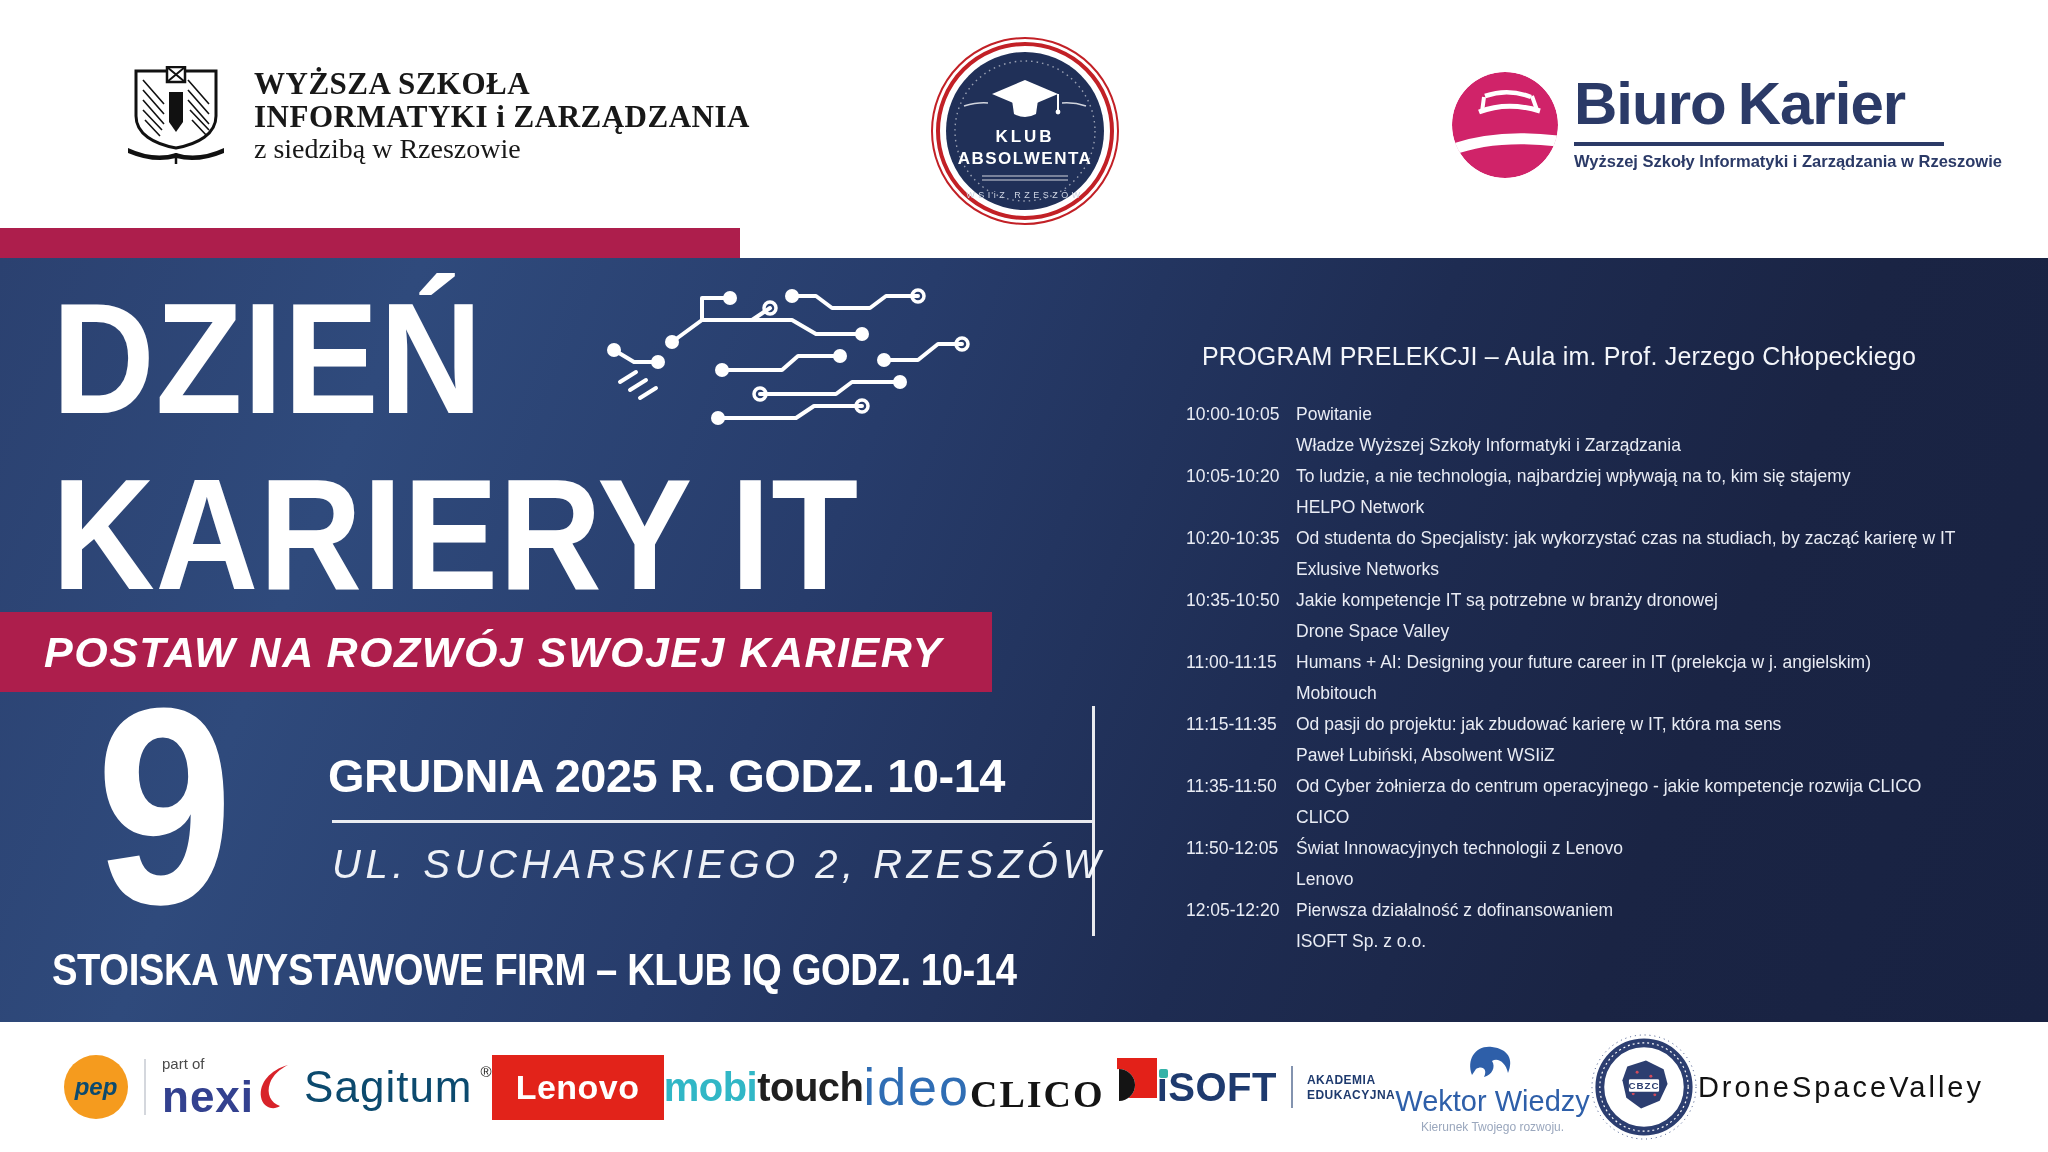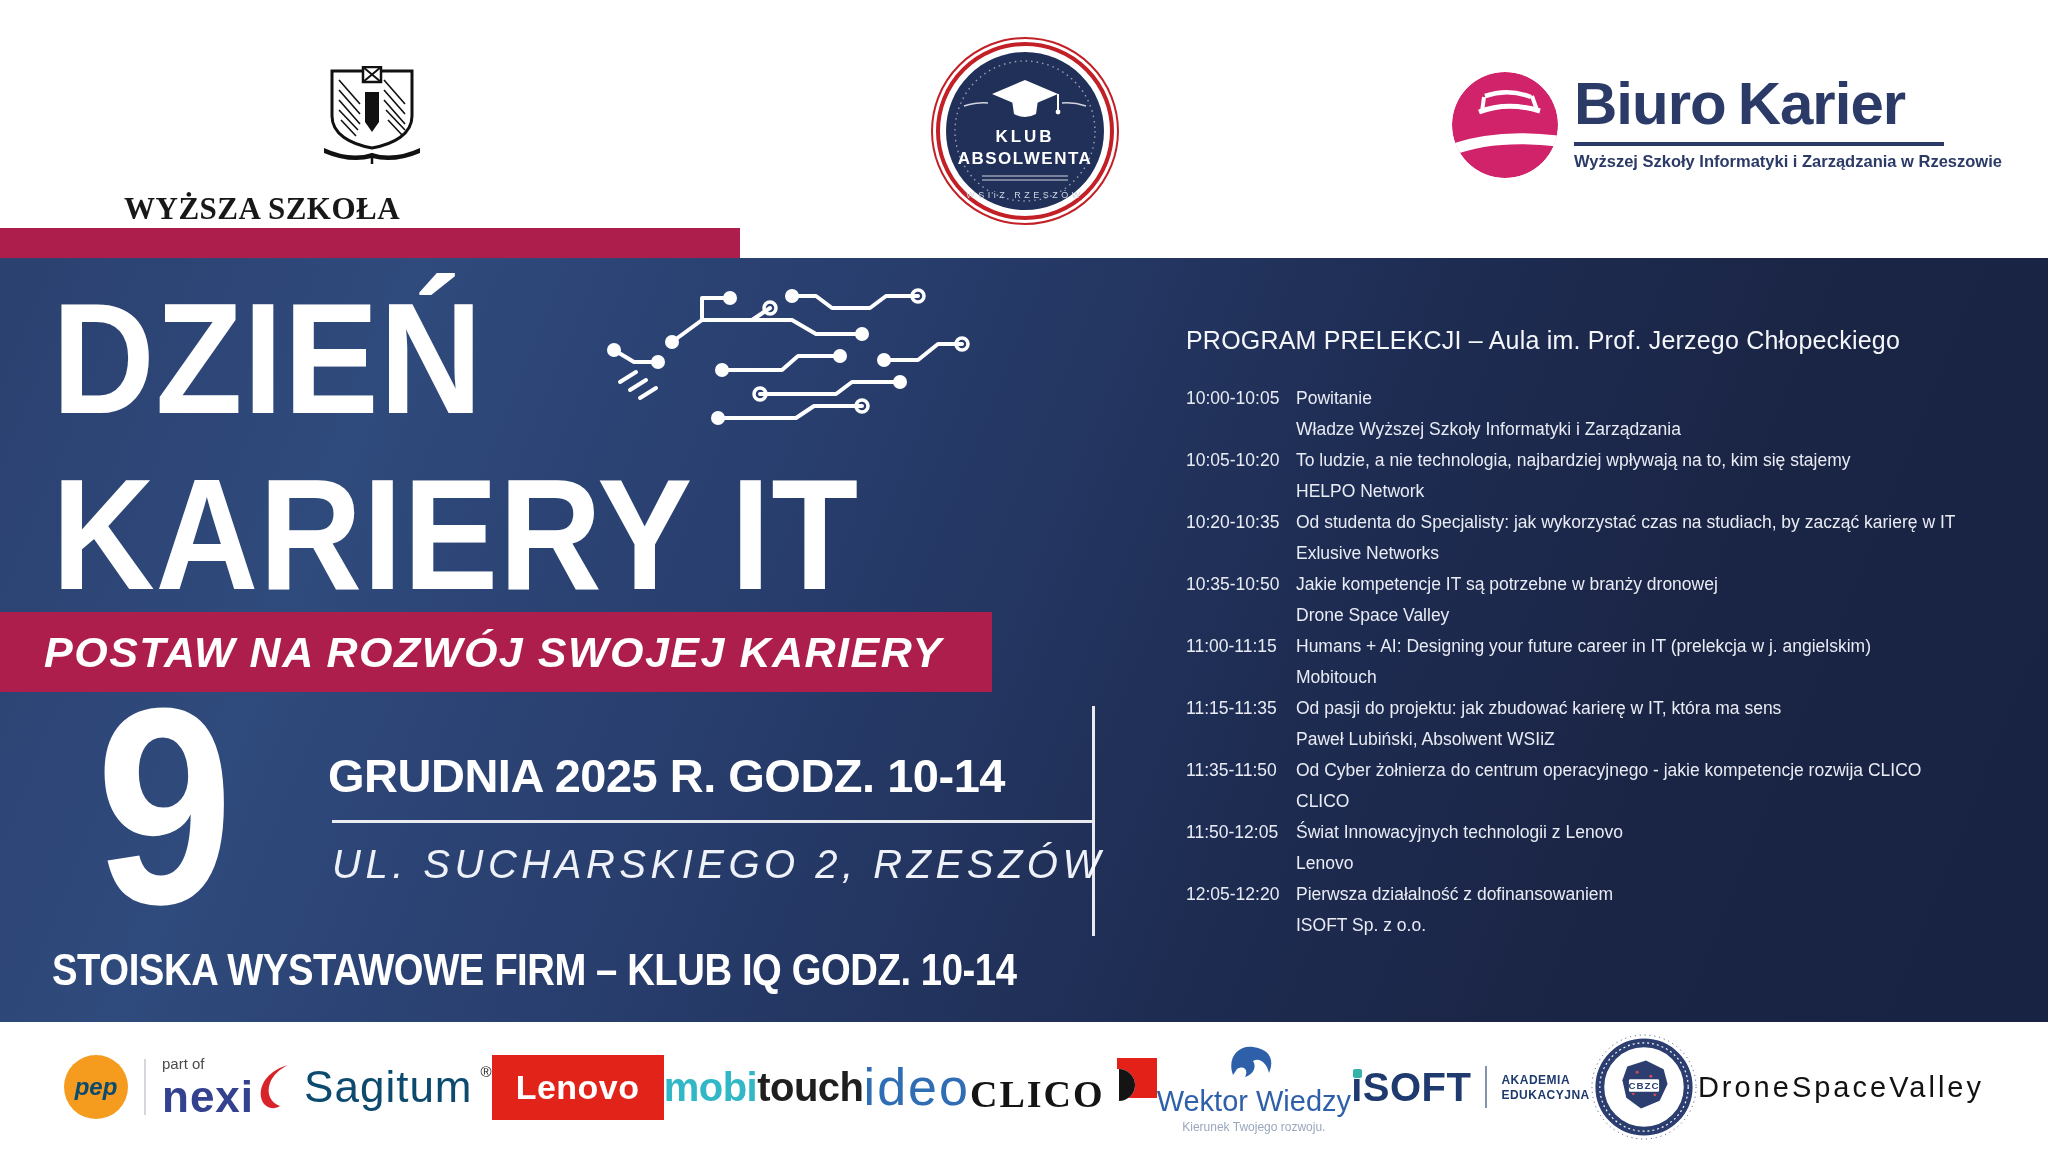--- a/index.html
+++ b/index.html
@@ -3,21 +3,21 @@
 <meta charset="utf-8">
 <style>
   html,body{margin:0;padding:0;}
   body{width:2048px;height:1152px;overflow:hidden;background:#fff;
        font-family:"Liberation Sans",sans-serif;-webkit-font-smoothing:antialiased;}
   .poster{position:relative;width:2048px;height:1152px;background:#fff;}
 
   
   .top{position:absolute;left:0;top:0;width:2048px;height:258px;background:#fff;}
   .crimson-bar{position:absolute;left:0;bottom:0;width:740px;height:30px;background:#ad1e4c;}
-  .uni{position:absolute;left:124px;top:66px;display:flex;align-items:center;gap:26px;flex-direction:column;}
+  .uni{position:absolute;left:124px;top:66px;display:flex;align-items:center;gap:26px;}
   .uni-text{display:flex;flex-direction:column;color:#181818;}
   .uni-l1,.uni-l2{font-family:"Liberation Serif",serif;font-weight:700;font-size:31px;line-height:33px;letter-spacing:.5px;}
   .uni-l3{font-family:"Liberation Serif",serif;font-weight:400;font-size:28px;line-height:32px;}
 
   .badge{position:absolute;left:930px;top:36px;width:190px;height:190px;}
 
   .biuro{position:absolute;left:1452px;top:72px;display:flex;gap:16px;}
   .biuro-text{display:flex;flex-direction:column;}
   .biuro-name{font-size:60px;font-weight:700;color:#2b3a67;letter-spacing:-1px;line-height:64px;}
   .biuro-name .bk2{margin-left:12px;}
@@ -39,21 +39,21 @@
   .date-line{position:absolute;left:328px;top:490px;font-size:47px;font-weight:700;letter-spacing:-.5px;white-space:nowrap;}
   .hsep{position:absolute;left:332px;top:562px;width:760px;height:3px;background:rgba(255,255,255,.9);}
   .address{position:absolute;left:332px;top:584px;font-size:40px;font-weight:400;letter-spacing:4.5px;
            color:#eef1f7;white-space:nowrap;font-style:italic;}
   .vsep{position:absolute;left:1092px;top:448px;width:3px;height:230px;background:rgba(255,255,255,.9);}
   .booths{position:absolute;left:52px;top:686px;font-size:45px;font-weight:700;letter-spacing:-.5px;
           transform:scaleX(.85);transform-origin:0 0;white-space:nowrap;}
 
   
   .program{position:absolute;left:1186px;top:68px;width:862px;}
-  .program h2{margin:0;font-size:25px;font-weight:400;letter-spacing:.2px;color:#f4f6fa;white-space:nowrap;}
+  .program h2{margin:16px;font-size:25px;font-weight:400;letter-spacing:.2px;color:#f4f6fa;white-space:nowrap;}
   .prog-list{margin-top:28px;}
   .prog-row{display:flex;line-height:31px;font-size:17.5px;color:#e9ecf4;}
   .ptime{flex:none;width:110px;}
   .ptitle{white-space:nowrap;}
   .pspeaker{margin-left:110px;line-height:31px;font-size:17.5px;color:#e9ecf4;white-space:nowrap;}
 
   
   .sponsors{position:absolute;left:0;top:1022px;width:2048px;height:130px;background:#fff;
             display:flex;align-items:center;justify-content:space-between;
             padding:0 64px;box-sizing:border-box;}
@@ -321,35 +321,35 @@
 
     <div class="sp sp-clico">
       <span class="clico-name">CLICO</span>
       <svg width="48" height="50" viewBox="0 0 48 50">
         <rect x="8" y="0" width="40" height="40" fill="#e32119"></rect>
         <circle cx="10" cy="27" r="16" fill="#fff"></circle>
         <path d="M10 11 A16 16 0 0 1 10 43 Z" fill="#141414"></path>
       </svg>
     </div>
 
-    <div class="sp sp-wektor">
-      <svg width="58" height="42" viewBox="0 0 58 42">
-        <path d="M8 34 C2 18 12 4 28 6 C44 8 50 18 44 32 C42 22 34 16 28 20 C32 26 28 34 20 36 C24 28 18 24 12 28 Z" fill="#2e5fa9"></path>
-      </svg>
-      <span class="wektor-name">Wektor Wiedzy</span>
-      <span class="wektor-tag">Kierunek Twojego rozwoju.</span>
-    </div>
-
     <div class="sp sp-isoft">
       <span class="isoft-name">iSOFT</span>
       <div class="isoft-div"></div>
       <div class="isoft-col">
         <span class="isoft-sub">AKADEMIA</span>
         <span class="isoft-sub">EDUKACYJNA</span>
       </div>
+    </div>
+
+    <div class="sp sp-wektor">
+      <svg width="58" height="42" viewBox="0 0 58 42">
+        <path d="M8 34 C2 18 12 4 28 6 C44 8 50 18 44 32 C42 22 34 16 28 20 C32 26 28 34 20 36 C24 28 18 24 12 28 Z" fill="#2e5fa9"></path>
+      </svg>
+      <span class="wektor-name">Wektor Wiedzy</span>
+      <span class="wektor-tag">Kierunek Twojego rozwoju.</span>
     </div>
 
     <div class="sp sp-cbzc">
       <svg width="108" height="108" viewBox="0 0 110 110">
         <circle cx="55" cy="55" r="53" fill="none" stroke="#33477e" stroke-width="1" stroke-dasharray="1 4"></circle>
         <circle cx="55" cy="55" r="45" fill="#fff" stroke="#2c3e70" stroke-width="9"></circle>
         <circle cx="55" cy="55" r="45" fill="none" stroke="#fff" stroke-width="1.2" stroke-dasharray="2 3"></circle>
         <path d="M38 34 L57 28 L75 37 L79 52 L71 69 L52 77 L37 66 L33 48 Z" fill="#2c3e70"></path>
         <g fill="#d24a5a">
           <circle cx="48" cy="40" r="1.5"></circle>

